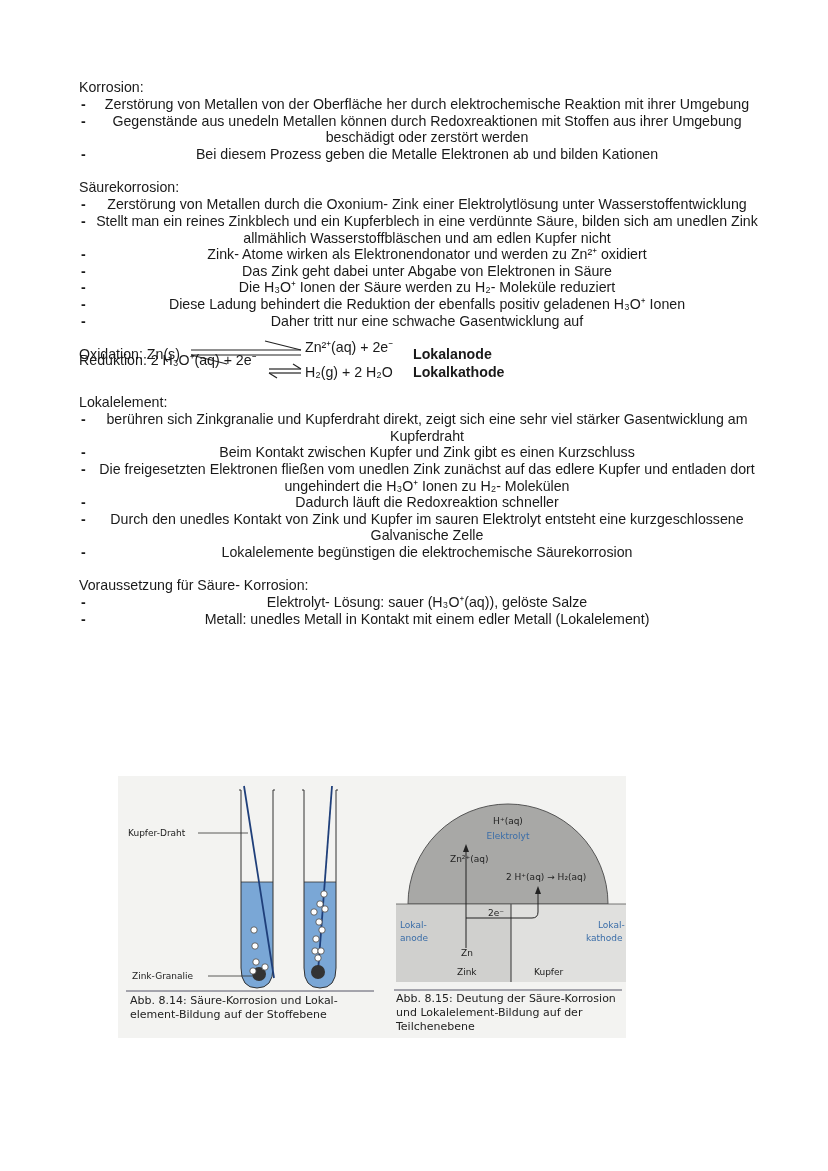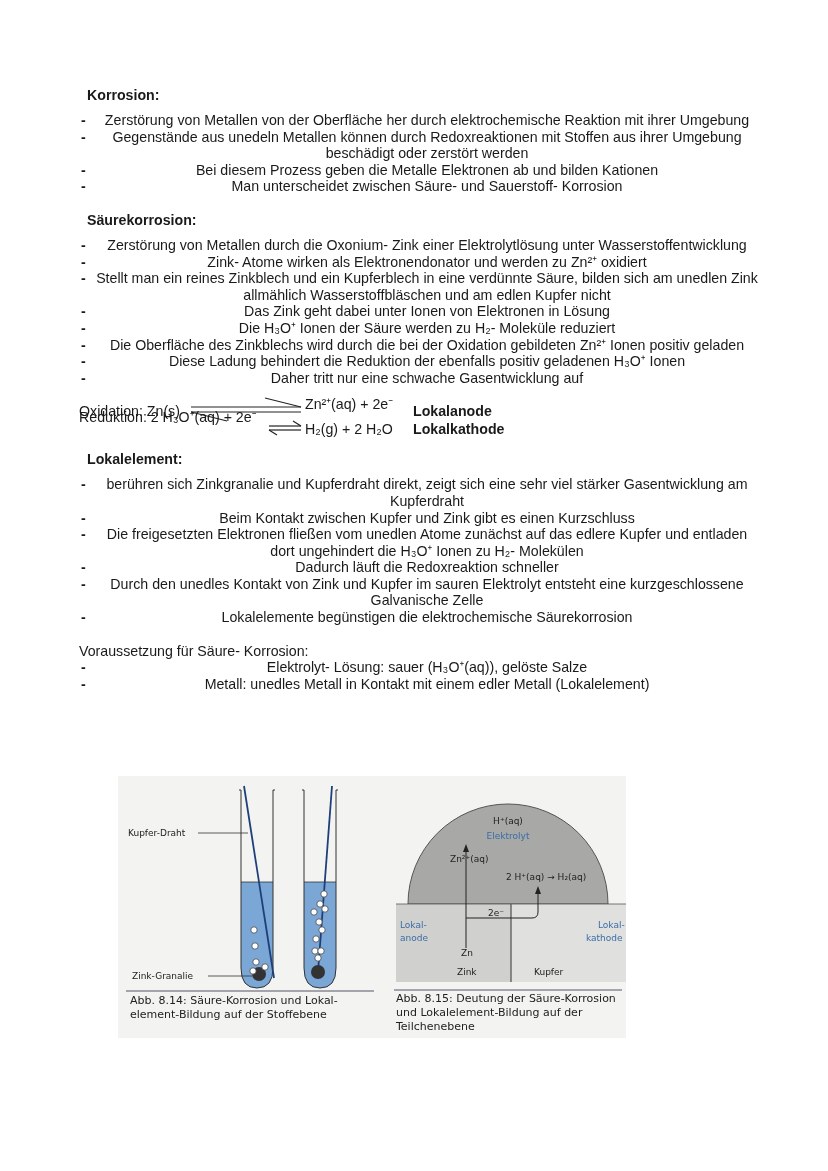--- a/index.html
+++ b/index.html
@@ -1,18 +1,18 @@
 <!DOCTYPE html>
 <html><head>
 <meta charset="utf-8">
 <style>
   html,body{margin:0;padding:0;background:#fff;}
   body{width:828px;height:1171px;position:relative;overflow:hidden;font-family:"Liberation Sans",sans-serif;color:#1a1a1a;}
   .page{position:absolute;left:79px;top:79px;width:680px;font-size:14.2px;line-height:16.6px;}
-  h2{font-size:14.2px;font-weight:bold;margin:8px;line-height:17px;}
+  h2{font-size:14.2px;font-weight:normal;margin:0;line-height:17px;}
   ul{list-style:none;margin:0;padding:0;text-align:center;}
   li{position:relative;padding-left:16px;}
   li::before{content:"-";position:absolute;left:2px;font-weight:bold;}
   .sec{margin-bottom:17px;}
   .eq{margin:9px 0 20px 0;position:relative;height:36px;}
   .eq .row{position:absolute;left:0;white-space:nowrap;}
   .eq .lbl{position:absolute;font-weight:bold;}
   .plain{margin:0;}
   .fig{position:absolute;left:118px;top:776px;width:508px;height:262px;background:#f3f3f1;}
   .cap{font-family:"DejaVu Sans",sans-serif;font-size:11px;line-height:14px;color:#222;position:absolute;}
@@ -23,33 +23,31 @@
 <body>
 
 <div class="page">
 
   <div class="sec">
     <h2>Korrosion:</h2>
     <ul>
       <li>Zerstörung von Metallen von der Oberfläche her durch elektrochemische Reaktion mit ihrer Umgebung</li>
       <li>Gegenstände aus unedeln Metallen können durch Redoxreaktionen mit Stoffen aus ihrer Umgebung beschädigt oder zerstört werden</li>
       <li>Bei diesem Prozess geben die Metalle Elektronen ab und bilden Kationen</li>
-      <li>Man unterscheidet zwischen Säure- und Sauerstoff- Korrosion</li>
     </ul>
   </div>
 
   <div class="sec" style="margin-bottom:6px">
     <h2>Säurekorrosion:</h2>
     <ul>
       <li>Zerstörung von Metallen durch die Oxonium- Zink einer Elektrolytlösung unter Wasserstoffentwicklung</li>
+      <li>Stellt man ein reines Zinkblech und ein Kupferblech in eine verdünnte Säure, bilden sich am unedlen Zink allmählich Wasserstoffbläschen und am edlen Kupfer nicht</li>
       <li>Zink- Atome wirken als Elektronendonator und werden zu Zn²⁺ oxidiert</li>
-      <li>Stellt man ein reines Zinkblech und ein Kupferblech in eine verdünnte Säure, bilden sich am unedlen Zink allmählich Wasserstoffbläschen und am edlen Kupfer nicht</li>
-      <li>Das Zink geht dabei unter Ionen von Elektronen in Lösung</li>
+      <li>Das Zink geht dabei unter Abgabe von Elektronen in Säure</li>
       <li>Die H₃O⁺ Ionen der Säure werden zu H₂- Moleküle reduziert</li>
-      <li>Die Oberfläche des Zinkblechs wird durch die bei der Oxidation gebildeten Zn²⁺ Ionen positiv geladen</li>
       <li>Diese Ladung behindert die Reduktion der ebenfalls positiv geladenen H₃O⁺ Ionen</li>
       <li>Daher tritt nur eine schwache Gasentwicklung auf</li>
     </ul>
   </div>
 
   <div class="eq">
     <span class="row" style="top:8px;left:0">Oxidation:  Zn(s)</span>
     <svg style="position:absolute;left:110px;top:0px" width="116" height="36">
       <line x1="2" y1="12" x2="112" y2="12" stroke="#222" stroke-width="1.2"></line>
       <line x1="76" y1="3" x2="112" y2="12" stroke="#222" stroke-width="1.2"></line>
@@ -68,21 +66,21 @@
     </svg>
     <span class="row" style="top:26px;left:226px">H₂(g) + 2 H₂O</span>
     <span class="lbl" style="top:26px;left:334px">Lokalkathode</span>
   </div>
 
   <div class="sec">
     <h2>Lokalelement:</h2>
     <ul>
       <li>berühren sich Zinkgranalie und Kupferdraht direkt, zeigt sich eine sehr viel stärker Gasentwicklung am Kupferdraht</li>
       <li>Beim Kontakt zwischen Kupfer und Zink gibt es einen Kurzschluss</li>
-      <li>Die freigesetzten Elektronen fließen vom unedlen Atome zunächst auf das edlere Kupfer und entladen dort ungehindert die H₃O⁺ Ionen zu H₂- Molekülen</li>
+      <li>Die freigesetzten Elektronen fließen vom unedlen Zink zunächst auf das edlere Kupfer und entladen dort ungehindert die H₃O⁺ Ionen zu H₂- Molekülen</li>
       <li>Dadurch läuft die Redoxreaktion schneller</li>
       <li>Durch den unedles Kontakt von Zink und Kupfer im sauren Elektrolyt entsteht eine kurzgeschlossene Galvanische Zelle</li>
       <li>Lokalelemente begünstigen die elektrochemische Säurekorrosion</li>
     </ul>
   </div>
 
   <div class="sec">
     <p class="plain">Voraussetzung für Säure- Korrosion:</p>
     <ul>
       <li>Elektrolyt- Lösung: sauer (H₃O⁺(aq)), gelöste Salze</li>

